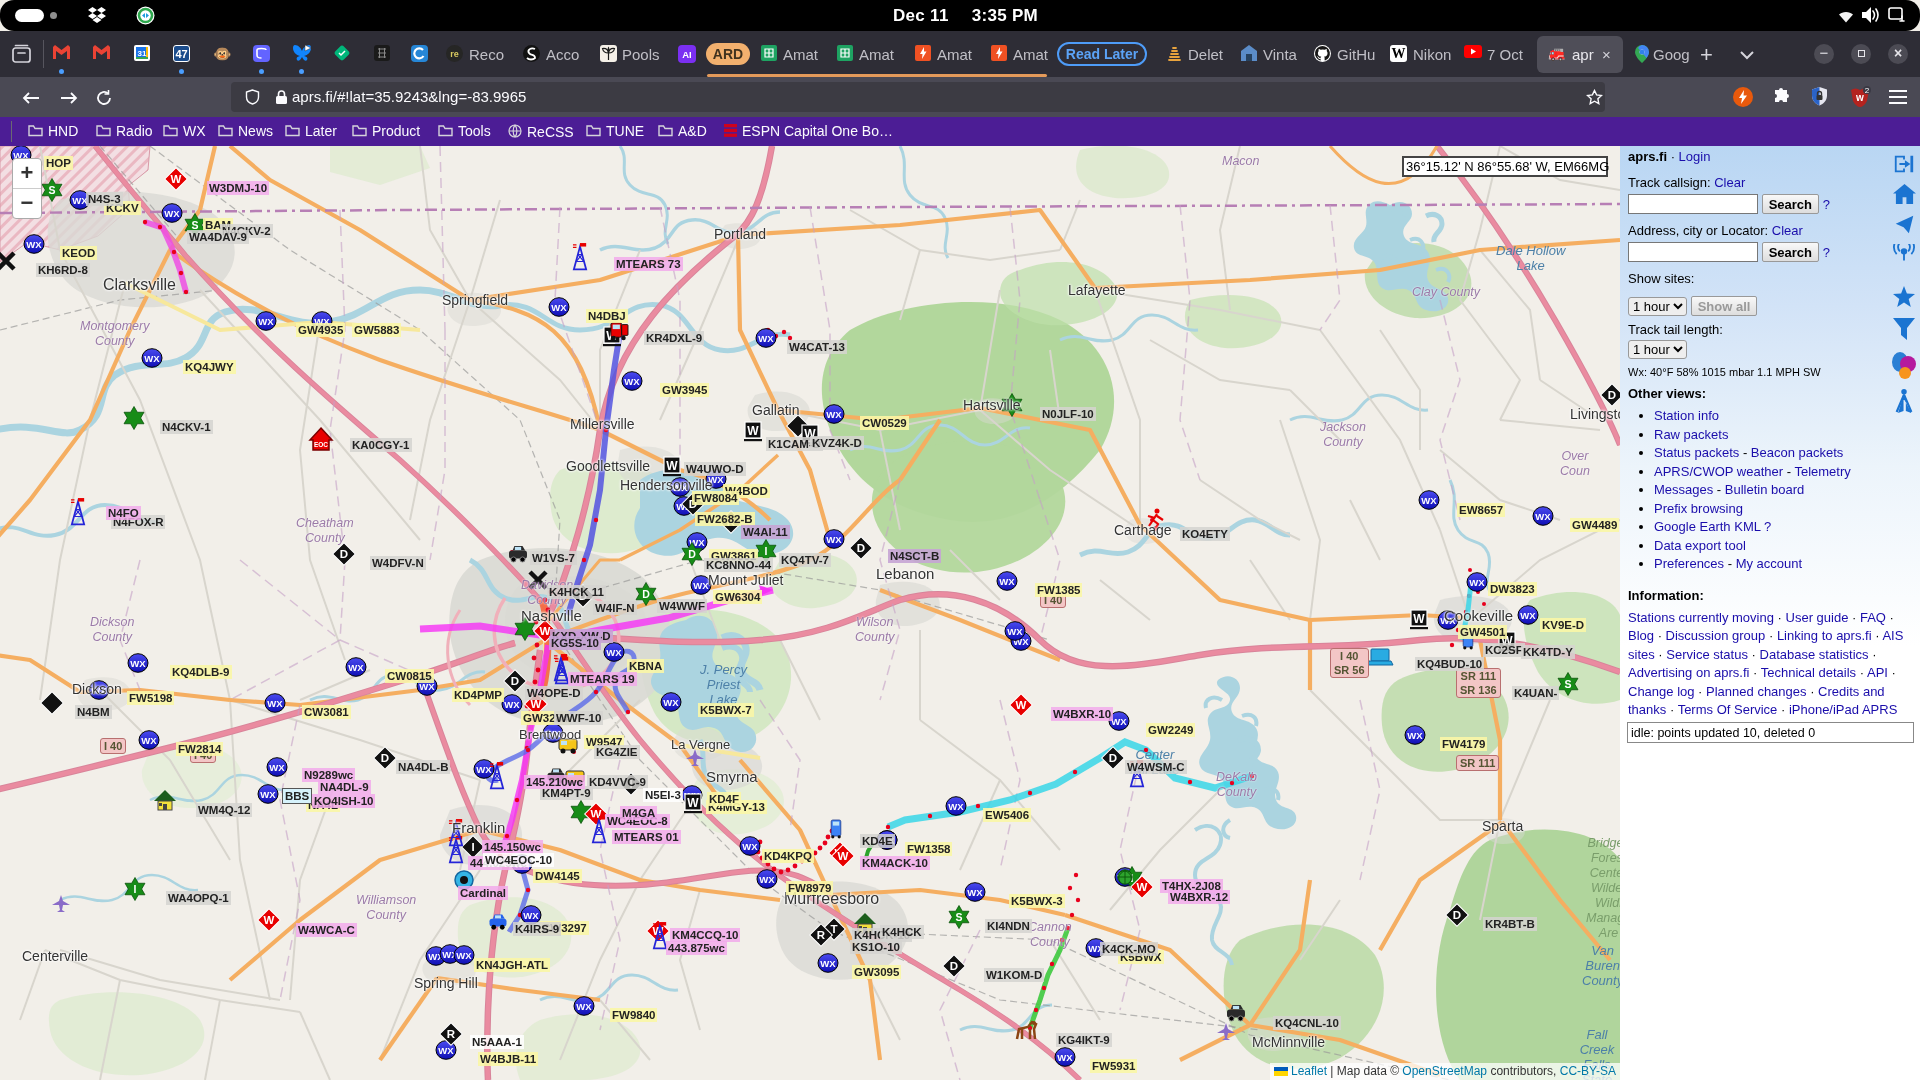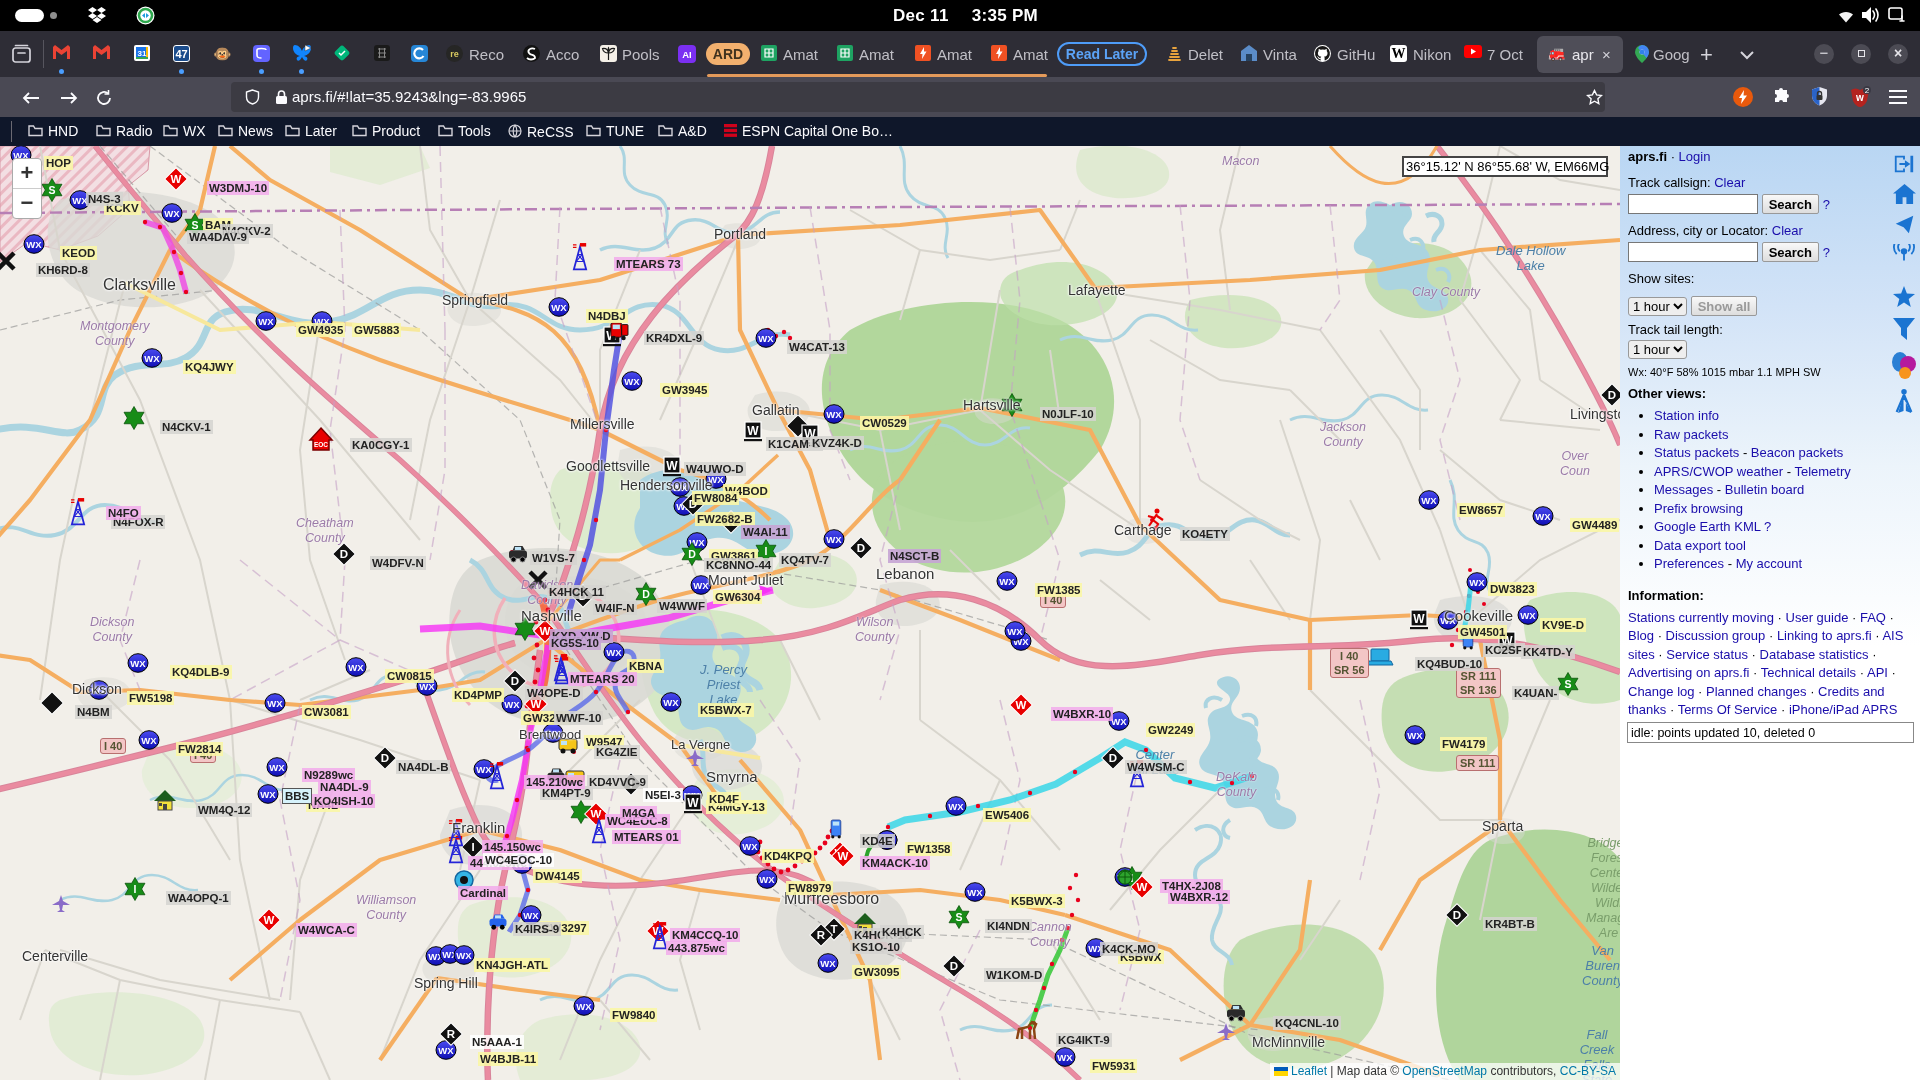--- a/index.html
+++ b/index.html
@@ -1,36 +1,36 @@
 <!DOCTYPE html>
 <html><head>
 <meta charset="utf-8">
 <style>
 * { margin:0; padding:0; box-sizing:border-box; }
 html,body { width:1920px; height:1080px; overflow:hidden; background:#f2efe9; font-family:"Liberation Sans", sans-serif; }
 #page { position:relative; width:1920px; height:1080px; }
 
-#menubar { position:absolute; left:0; top:0; width:1920px; height:31px; background:#000; }
+#menubar { position:absolute; left:0; top:0; width:1920px; height:31px; background:#000;border-radius:14px; }
 #menubar .pill { position:absolute; left:15px; top:9px; width:29px; height:13px; background:#fff; border-radius:7px; }
 #menubar .dot { position:absolute; left:50px; top:12px; width:7px; height:7px; background:#8e8e8e; border-radius:50%; }
 #menubar .clock { position:absolute; left:893px; top:6px; color:#fff; font-size:17px; font-weight:bold; letter-spacing:.3px; }
 
 #tabbar { position:absolute; left:0; top:31px; width:1920px; height:46px; background:#2e2d36; }
 .ticon { position:absolute; top:14px; width:17px; height:17px; border-radius:3px; font-size:13px; line-height:17px; text-align:center; }
 .tdot { position:absolute; top:38px; width:5px; height:5px; border-radius:50%; background:#4a9eff; }
 .tlabel { position:absolute; top:15px; color:#c0bfc6; font-size:15px; white-space:nowrap; }
 #tabbar .sep { position:absolute; left:43px; top:9px; width:1px; height:28px; background:#56555e; }
 
 #urlrow { position:absolute; left:0; top:77px; width:1920px; height:40px; background:#4a4954; }
 #urlrow .navic { position:absolute; top:8px; color:#fbfbfe; font-size:19px; }
 #urlpill { position:absolute; left:231px; top:5px; width:1374px; height:30px; background:#3c3b43; border-radius:4px; color:#fbfbfe; }
 #urlpill .txt { position:absolute; left:61px; top:6px; font-size:15px; color:#fbfbfe; }
 #urlpill .txt span { color:#fbfbfe; }
 
-#bmbar { position:absolute; left:0; top:117px; width:1920px; height:29px; background:#0f172a; }
+#bmbar { position:absolute; left:0; top:117px; width:1920px; height:29px; background:#4c1d95; }
 .bm { position:absolute; top:6px; color:#fbfbfe; font-size:14px; white-space:nowrap; }
 .bm .fold { display:inline-block; margin-right:5px; position:relative; top:1px; }
 
 #map { position:absolute; left:0; top:146px; width:1620px; height:934px; overflow:hidden; background:#f2efe9; }
 
 .lb { position:absolute; font-size:11.5px; font-weight:bold; color:#222; white-space:nowrap; line-height:14px; padding:0 2px; z-index:30; }
 .yl { background:rgba(249,246,166,.9); }
 .gl { background:rgba(213,211,208,.85); }
 .pl { background:rgba(242,170,235,.85); }
 .vl { background:rgba(197,164,212,.9); }
@@ -1013,21 +1013,21 @@
       <div class="lb gl" style="left:1056px;top:887px">KG4IKT-9</div>
       <div class="lb gl" style="left:1415px;top:511px">KQ4BUD-10</div>
       <div class="lb gl" style="left:1483px;top:497px">KC2SF</div>
       <div class="lb gl" style="left:1521px;top:499px">KK4TD-Y</div>
       <div class="lb gl" style="left:1512px;top:540px">K4UAN-</div>
       <div class="lb gl" style="left:860px;top:688px">KD4E</div>
       <div class="lb gl" style="left:1100px;top:796px">K4CK-MO</div>
       <div class="lb pl" style="left:207px;top:35px">W3DMJ-10</div>
       <div class="lb pl" style="left:614px;top:111px">MTEARS 73</div>
       <div class="lb pl" style="left:106px;top:360px">N4FO</div>
-      <div class="lb pl" style="left:568px;top:526px">MTEARS 20</div>
+      <div class="lb pl" style="left:568px;top:526px">MTEARS 19</div>
       <div class="lb pl" style="left:605px;top:668px">WC4EOC-8</div>
       <div class="lb pl" style="left:612px;top:684px">MTEARS 01</div>
       <div class="lb pl" style="left:524px;top:629px">145.210wc</div>
       <div class="lb pl" style="left:482px;top:694px">145.150wc</div>
       <div class="lb pl" style="left:468px;top:710px">444.025wc</div>
       <div class="lb pl" style="left:458px;top:740px">Cardinal</div>
       <div class="lb pl" style="left:302px;top:622px">N9289wc</div>
       <div class="lb pl" style="left:318px;top:634px">NA4DL-9</div>
       <div class="lb pl" style="left:312px;top:648px">KO4ISH-10</div>
       <div class="lb pl" style="left:296px;top:777px">W4WCA-C</div>

